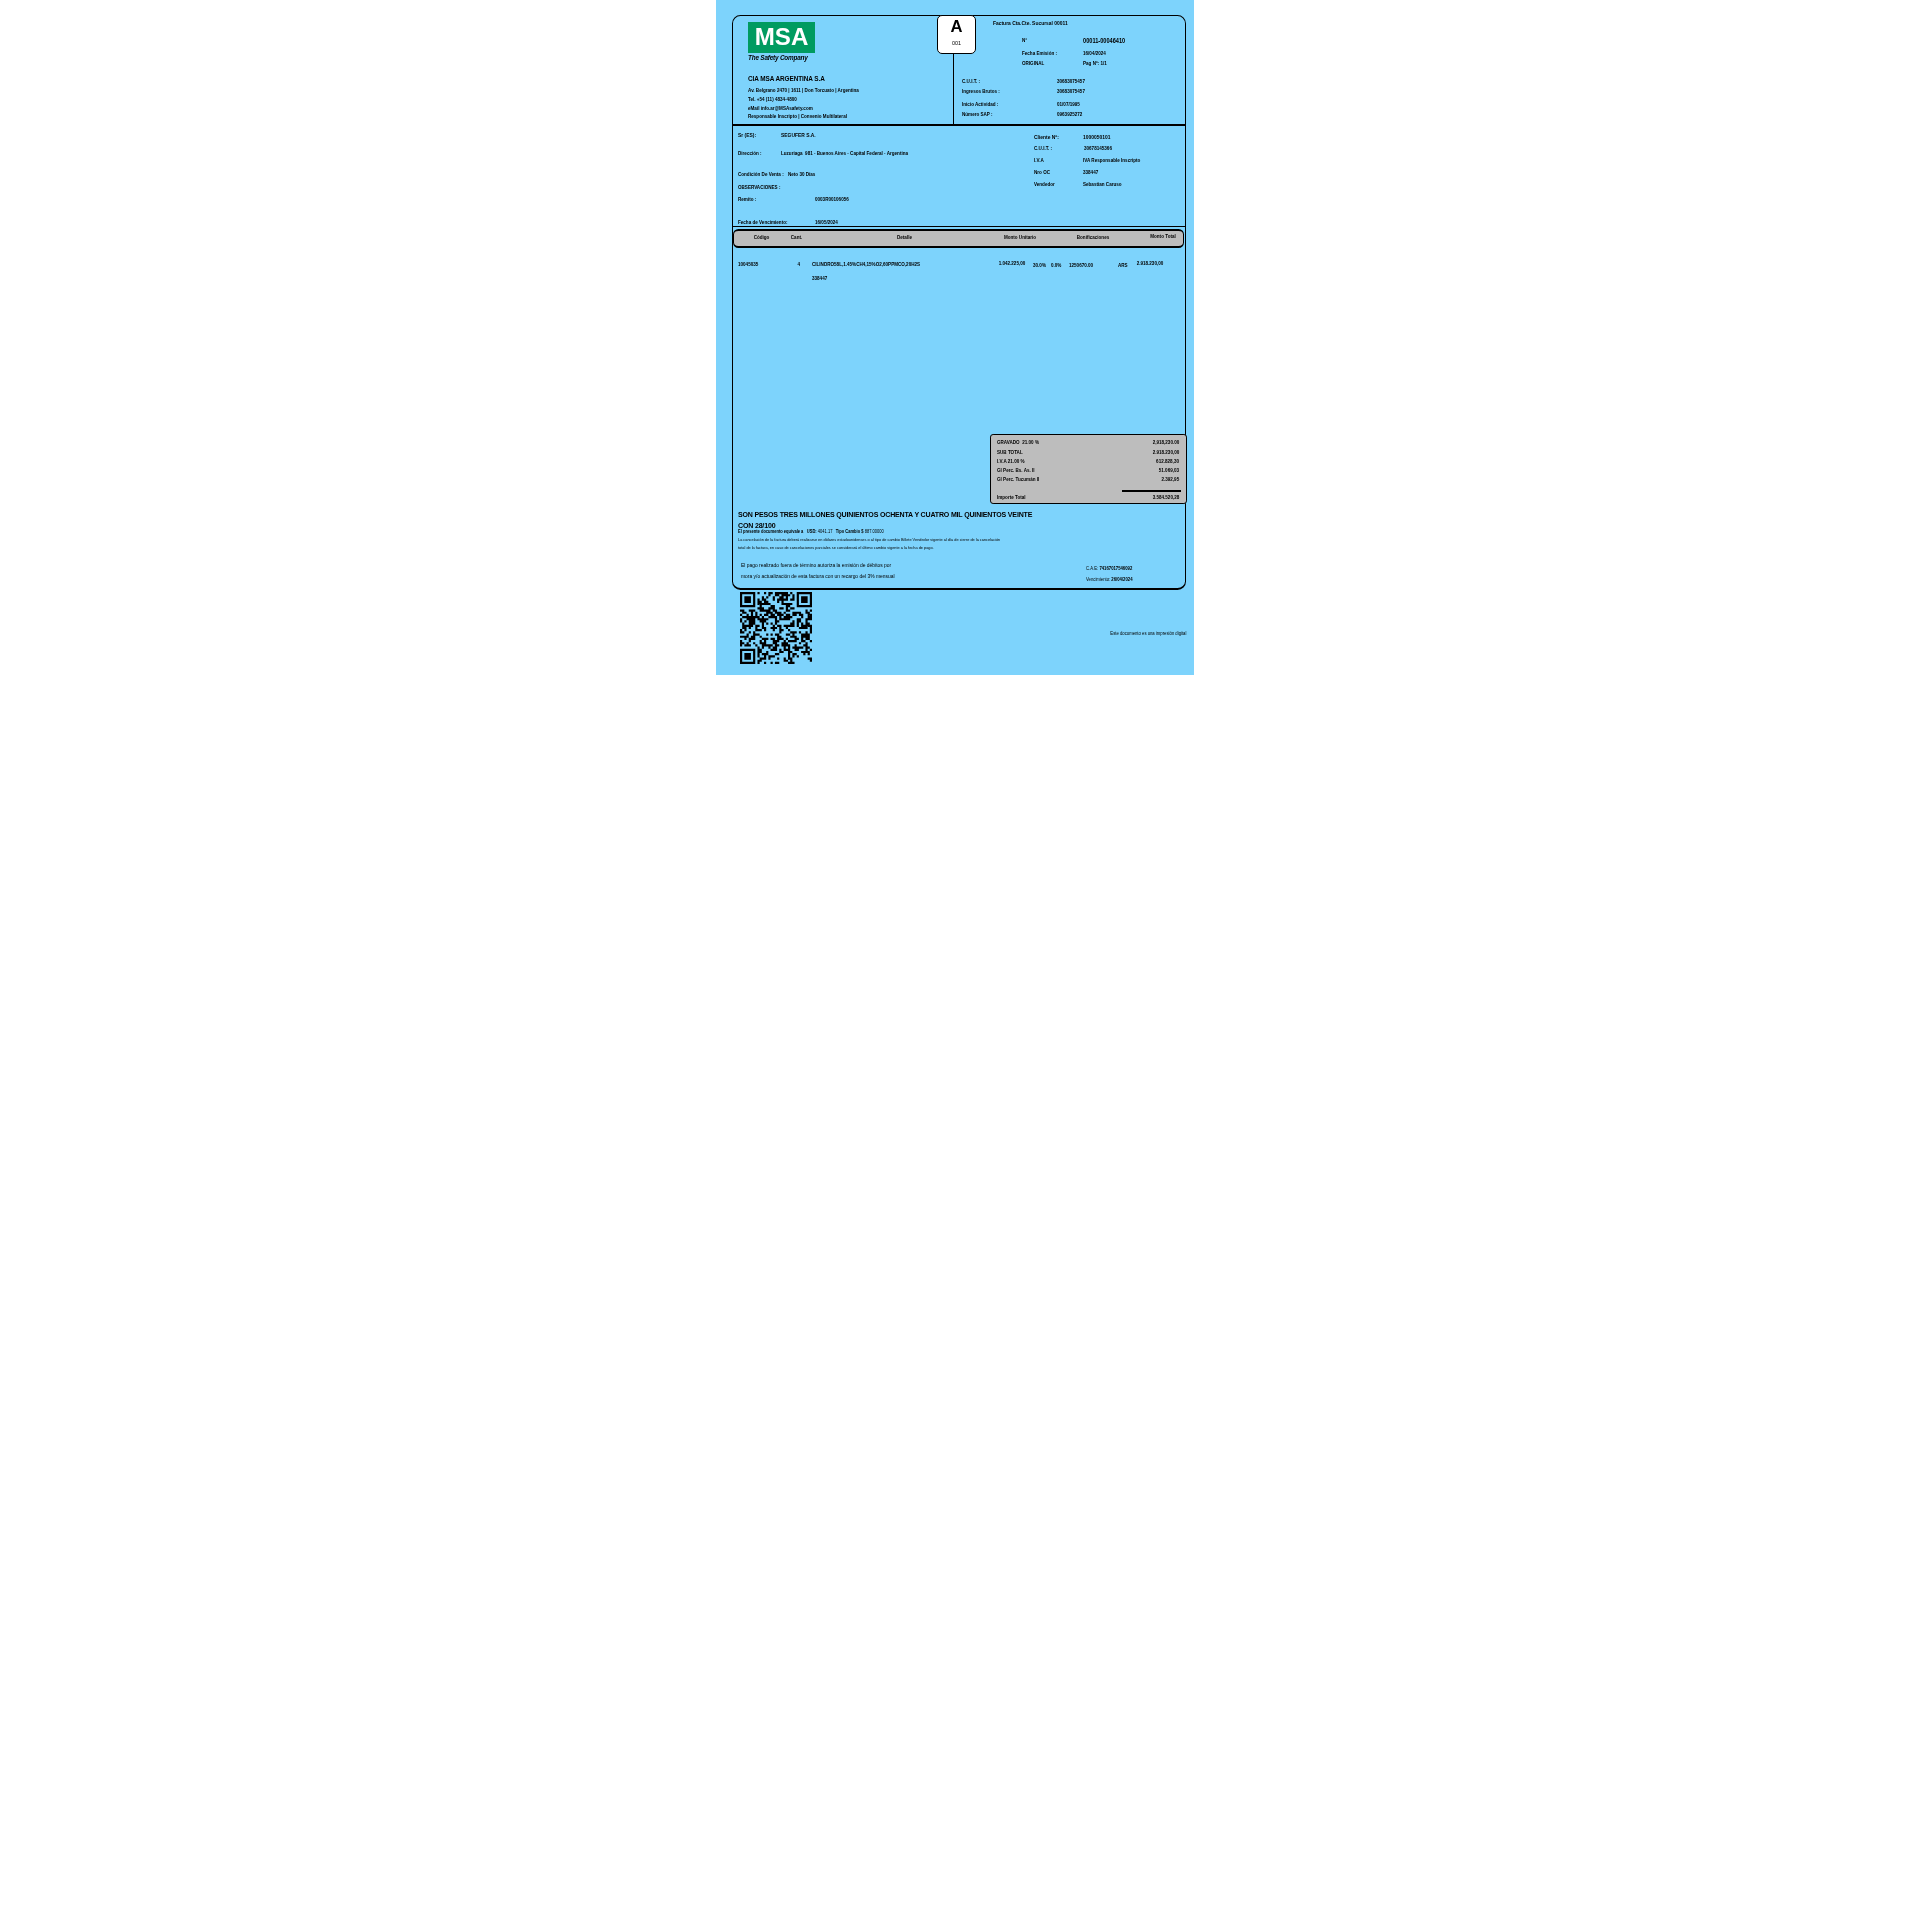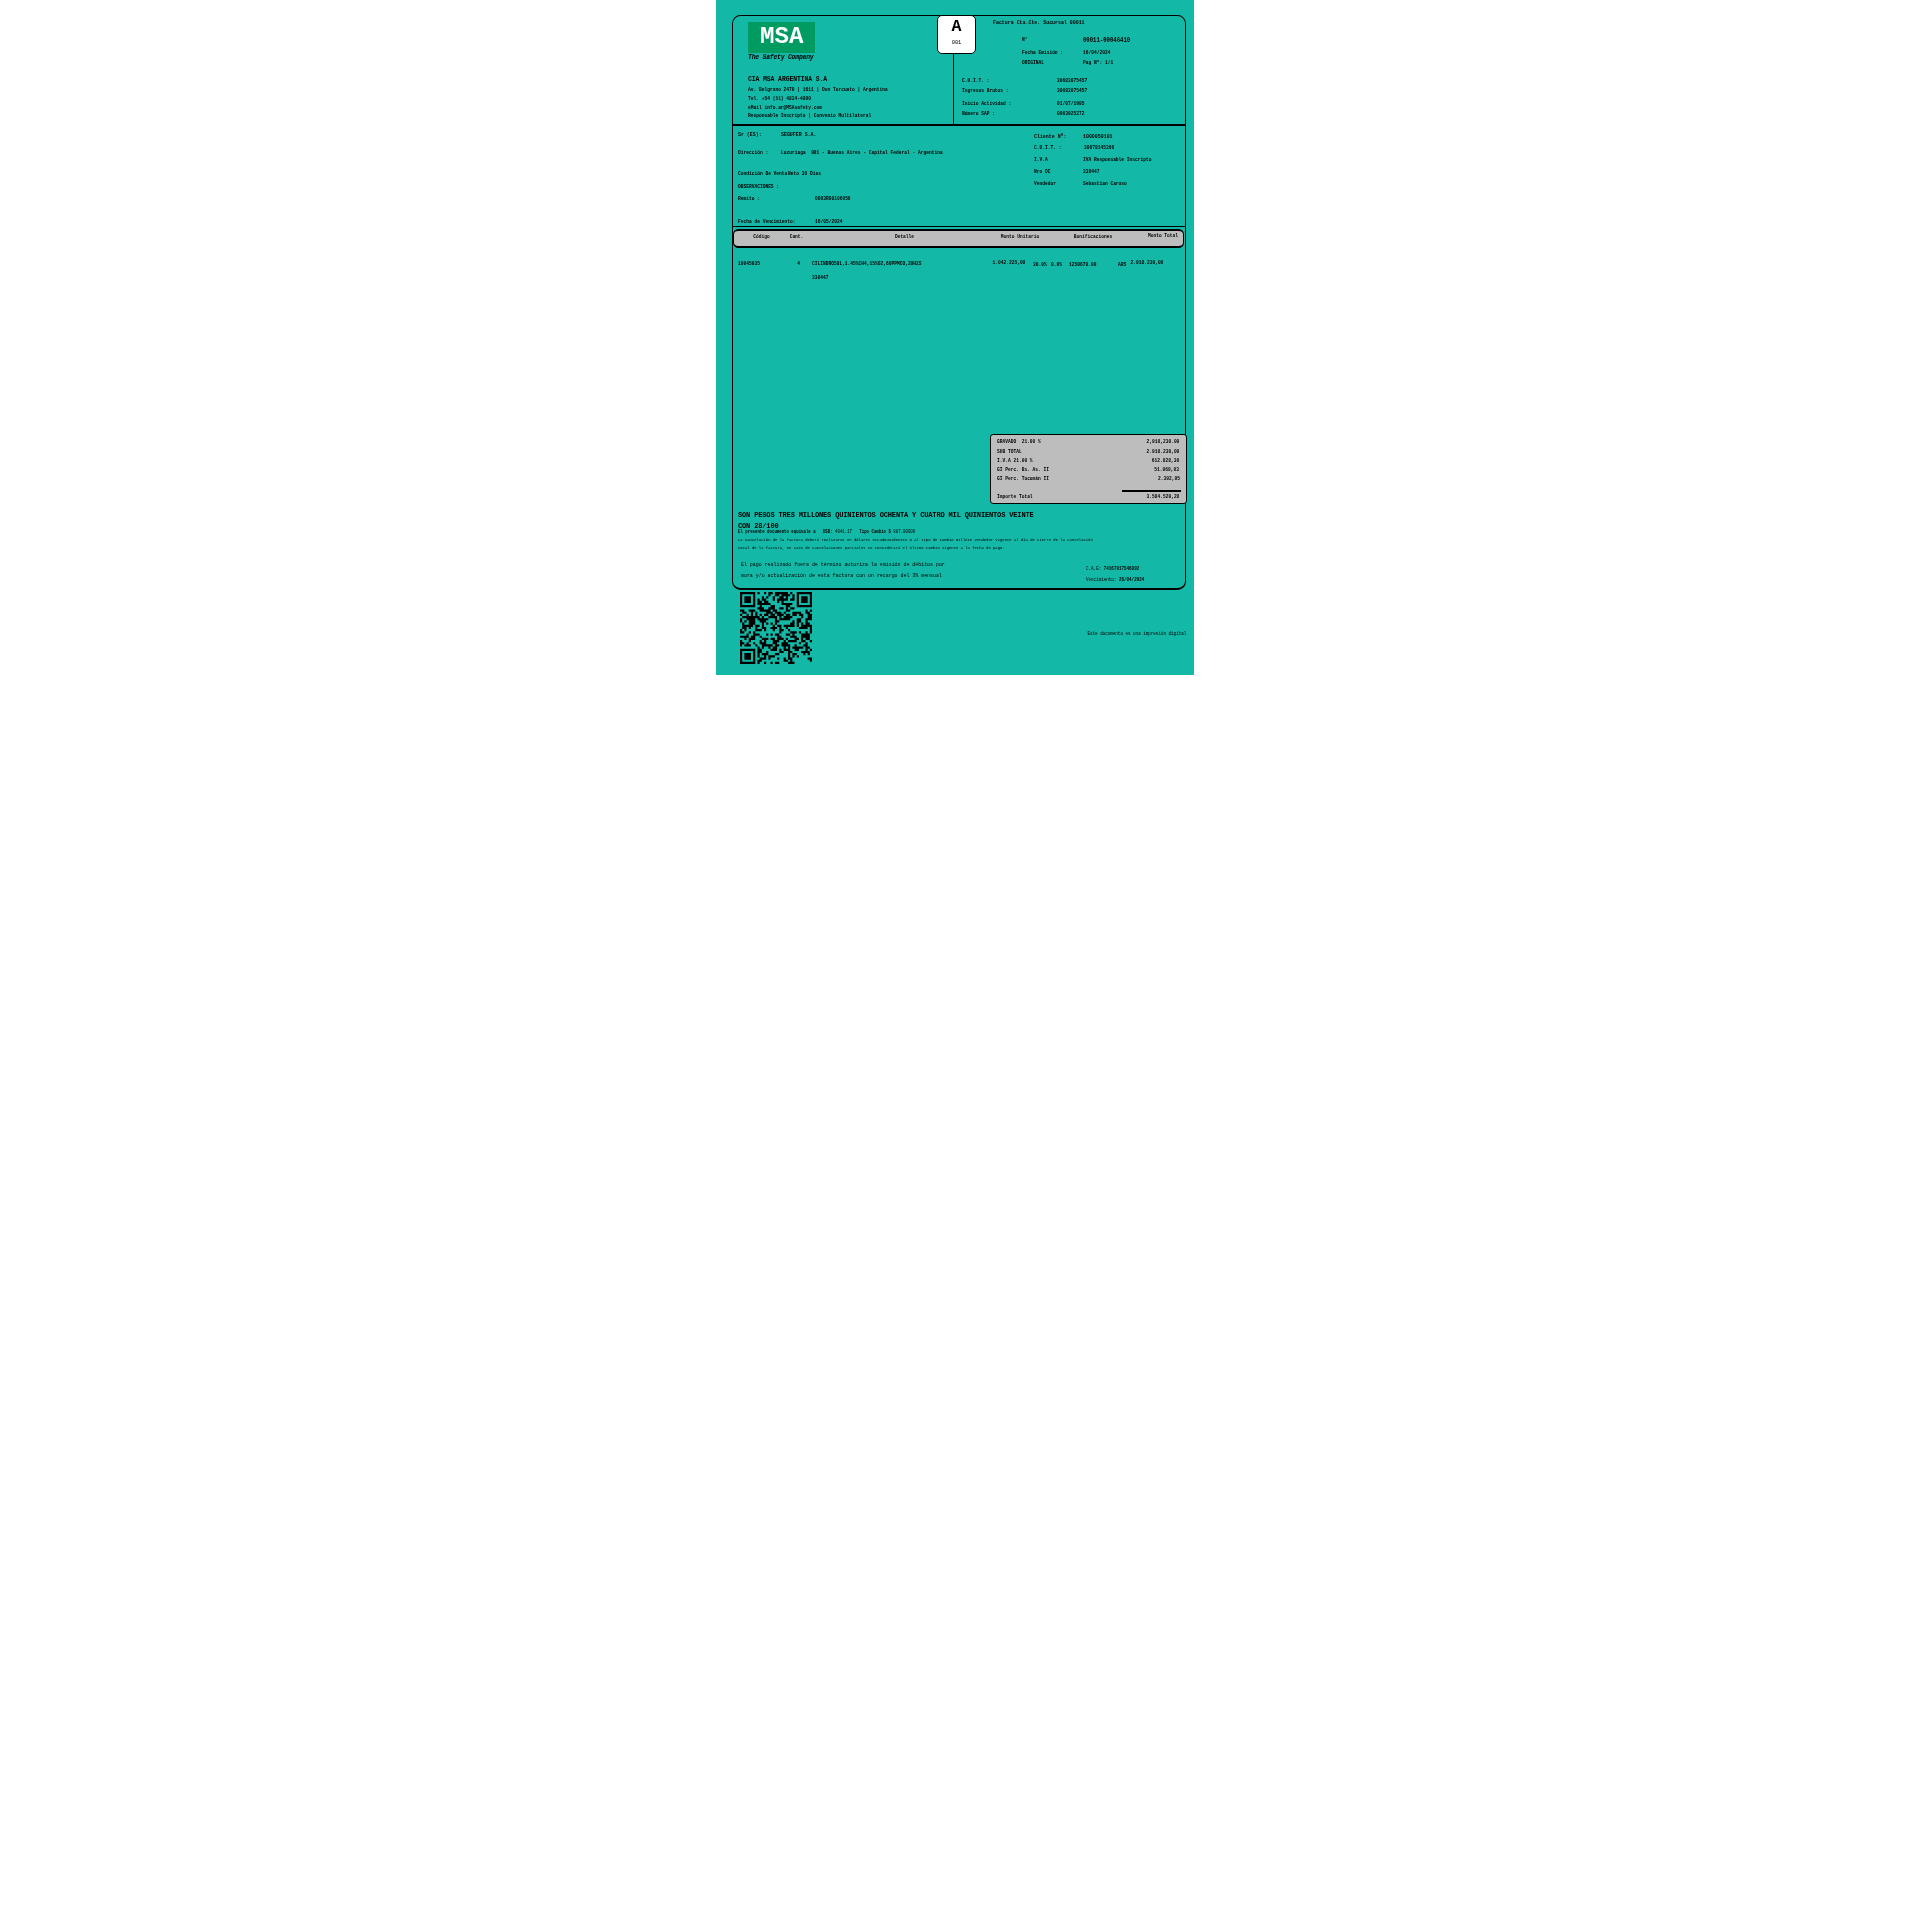--- a/index.html
+++ b/index.html
@@ -1,19 +1,19 @@
 <!DOCTYPE html>
 <html style="--green: #009B60; --gray: #BDBDBD;font-size:6.2px"><head>
 <meta charset="utf-8">
 <style>
   :root{ --green:#009B60; --gray:#BDBDBD; }
   *{margin:0;padding:0;box-sizing:border-box;}
   html,body{background:#fff;}
   body{font-family:"Liberation Sans", sans-serif; color:#000;}
-  #page{position:relative;width:478px;height:675px;margin:0 auto;background:#14b8a6;overflow:hidden;font-family:Liberation Mono, monospace;}
+  #page{position:relative;width:478px;height:675px;margin:0 auto;background:#7dd3fc;overflow:hidden;}
   .t{position:absolute;white-space:pre;font-weight:bold;line-height:1.15;}
   .r{font-weight:normal;}
   .nx{transform:scaleX(0.88);transform-origin:0 50%;}
   .nxr{transform:scaleX(0.88);transform-origin:100% 50%;}
   .nxc{transform:scaleX(0.88);transform-origin:50% 50%;}
   .s11{font-size:4.4px;} .s12{font-size:4.8px;} .s13{font-size:5.2px;}
   .s14{font-size:5.6px;} .s16{font-size:6.4px;} .s19{font-size:7.3px;} .s21{font-size:8px;}
   .ra{text-align:right;}
 
   .doc-frame{position:absolute;left:16px;top:15.4px;width:454px;height:575px;

